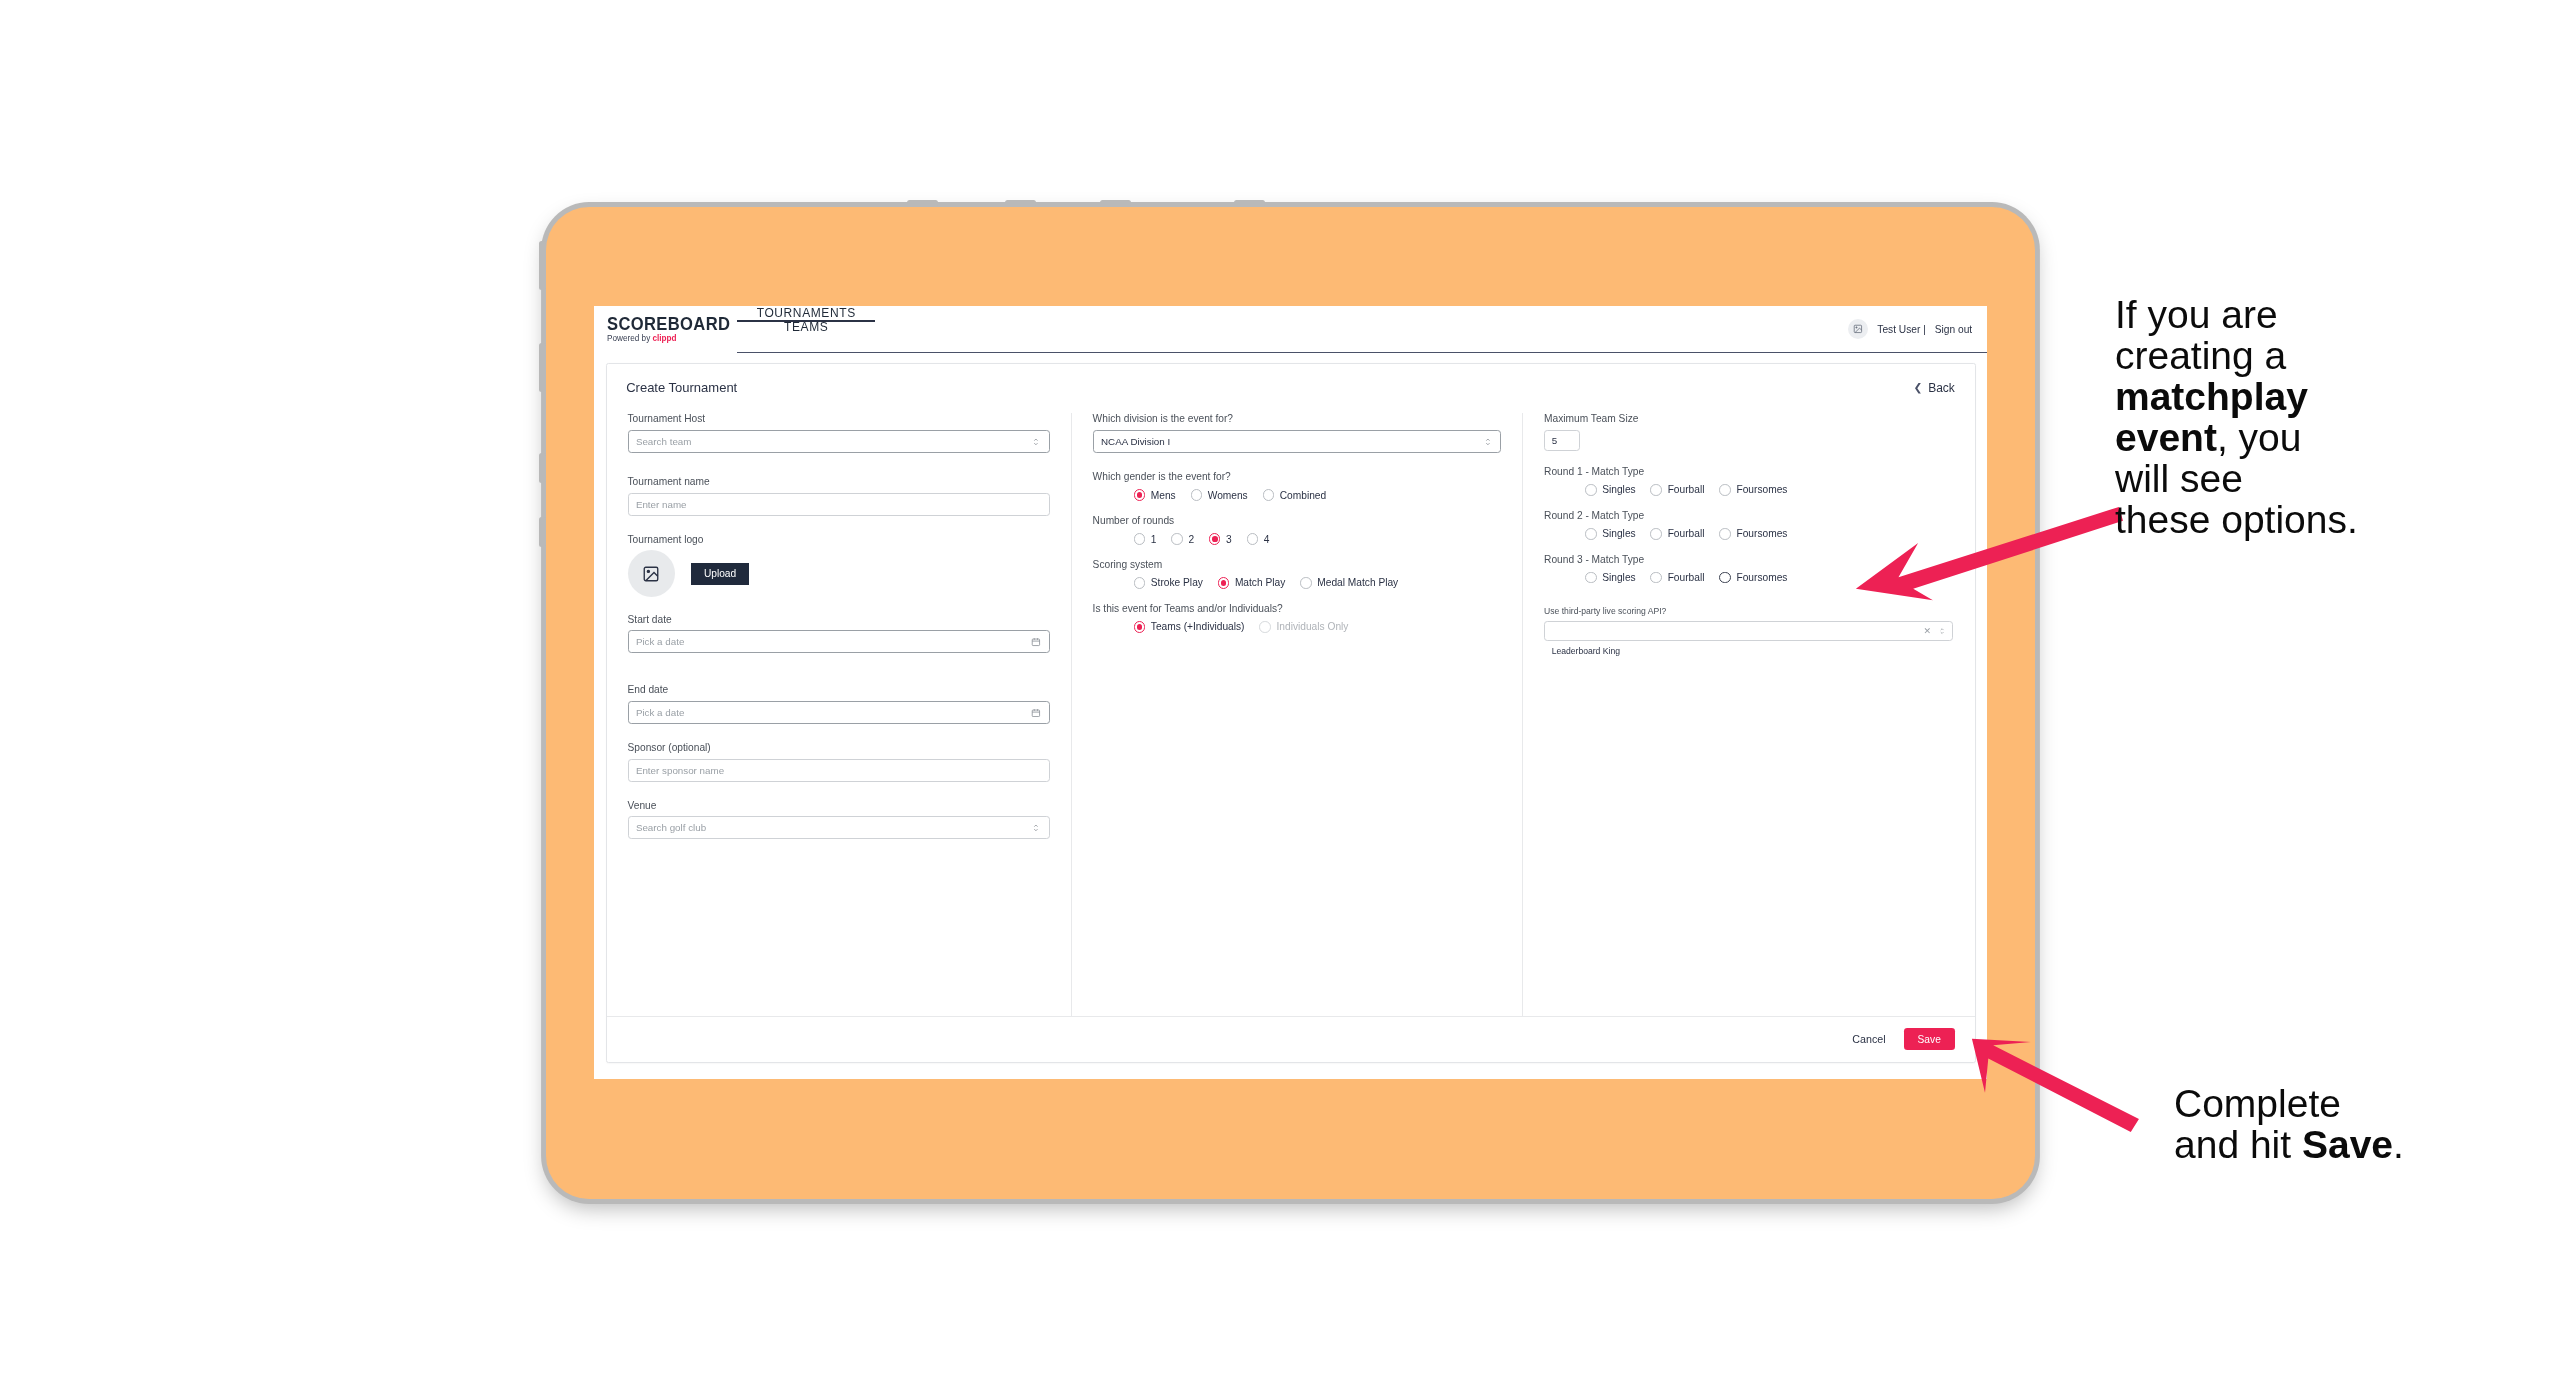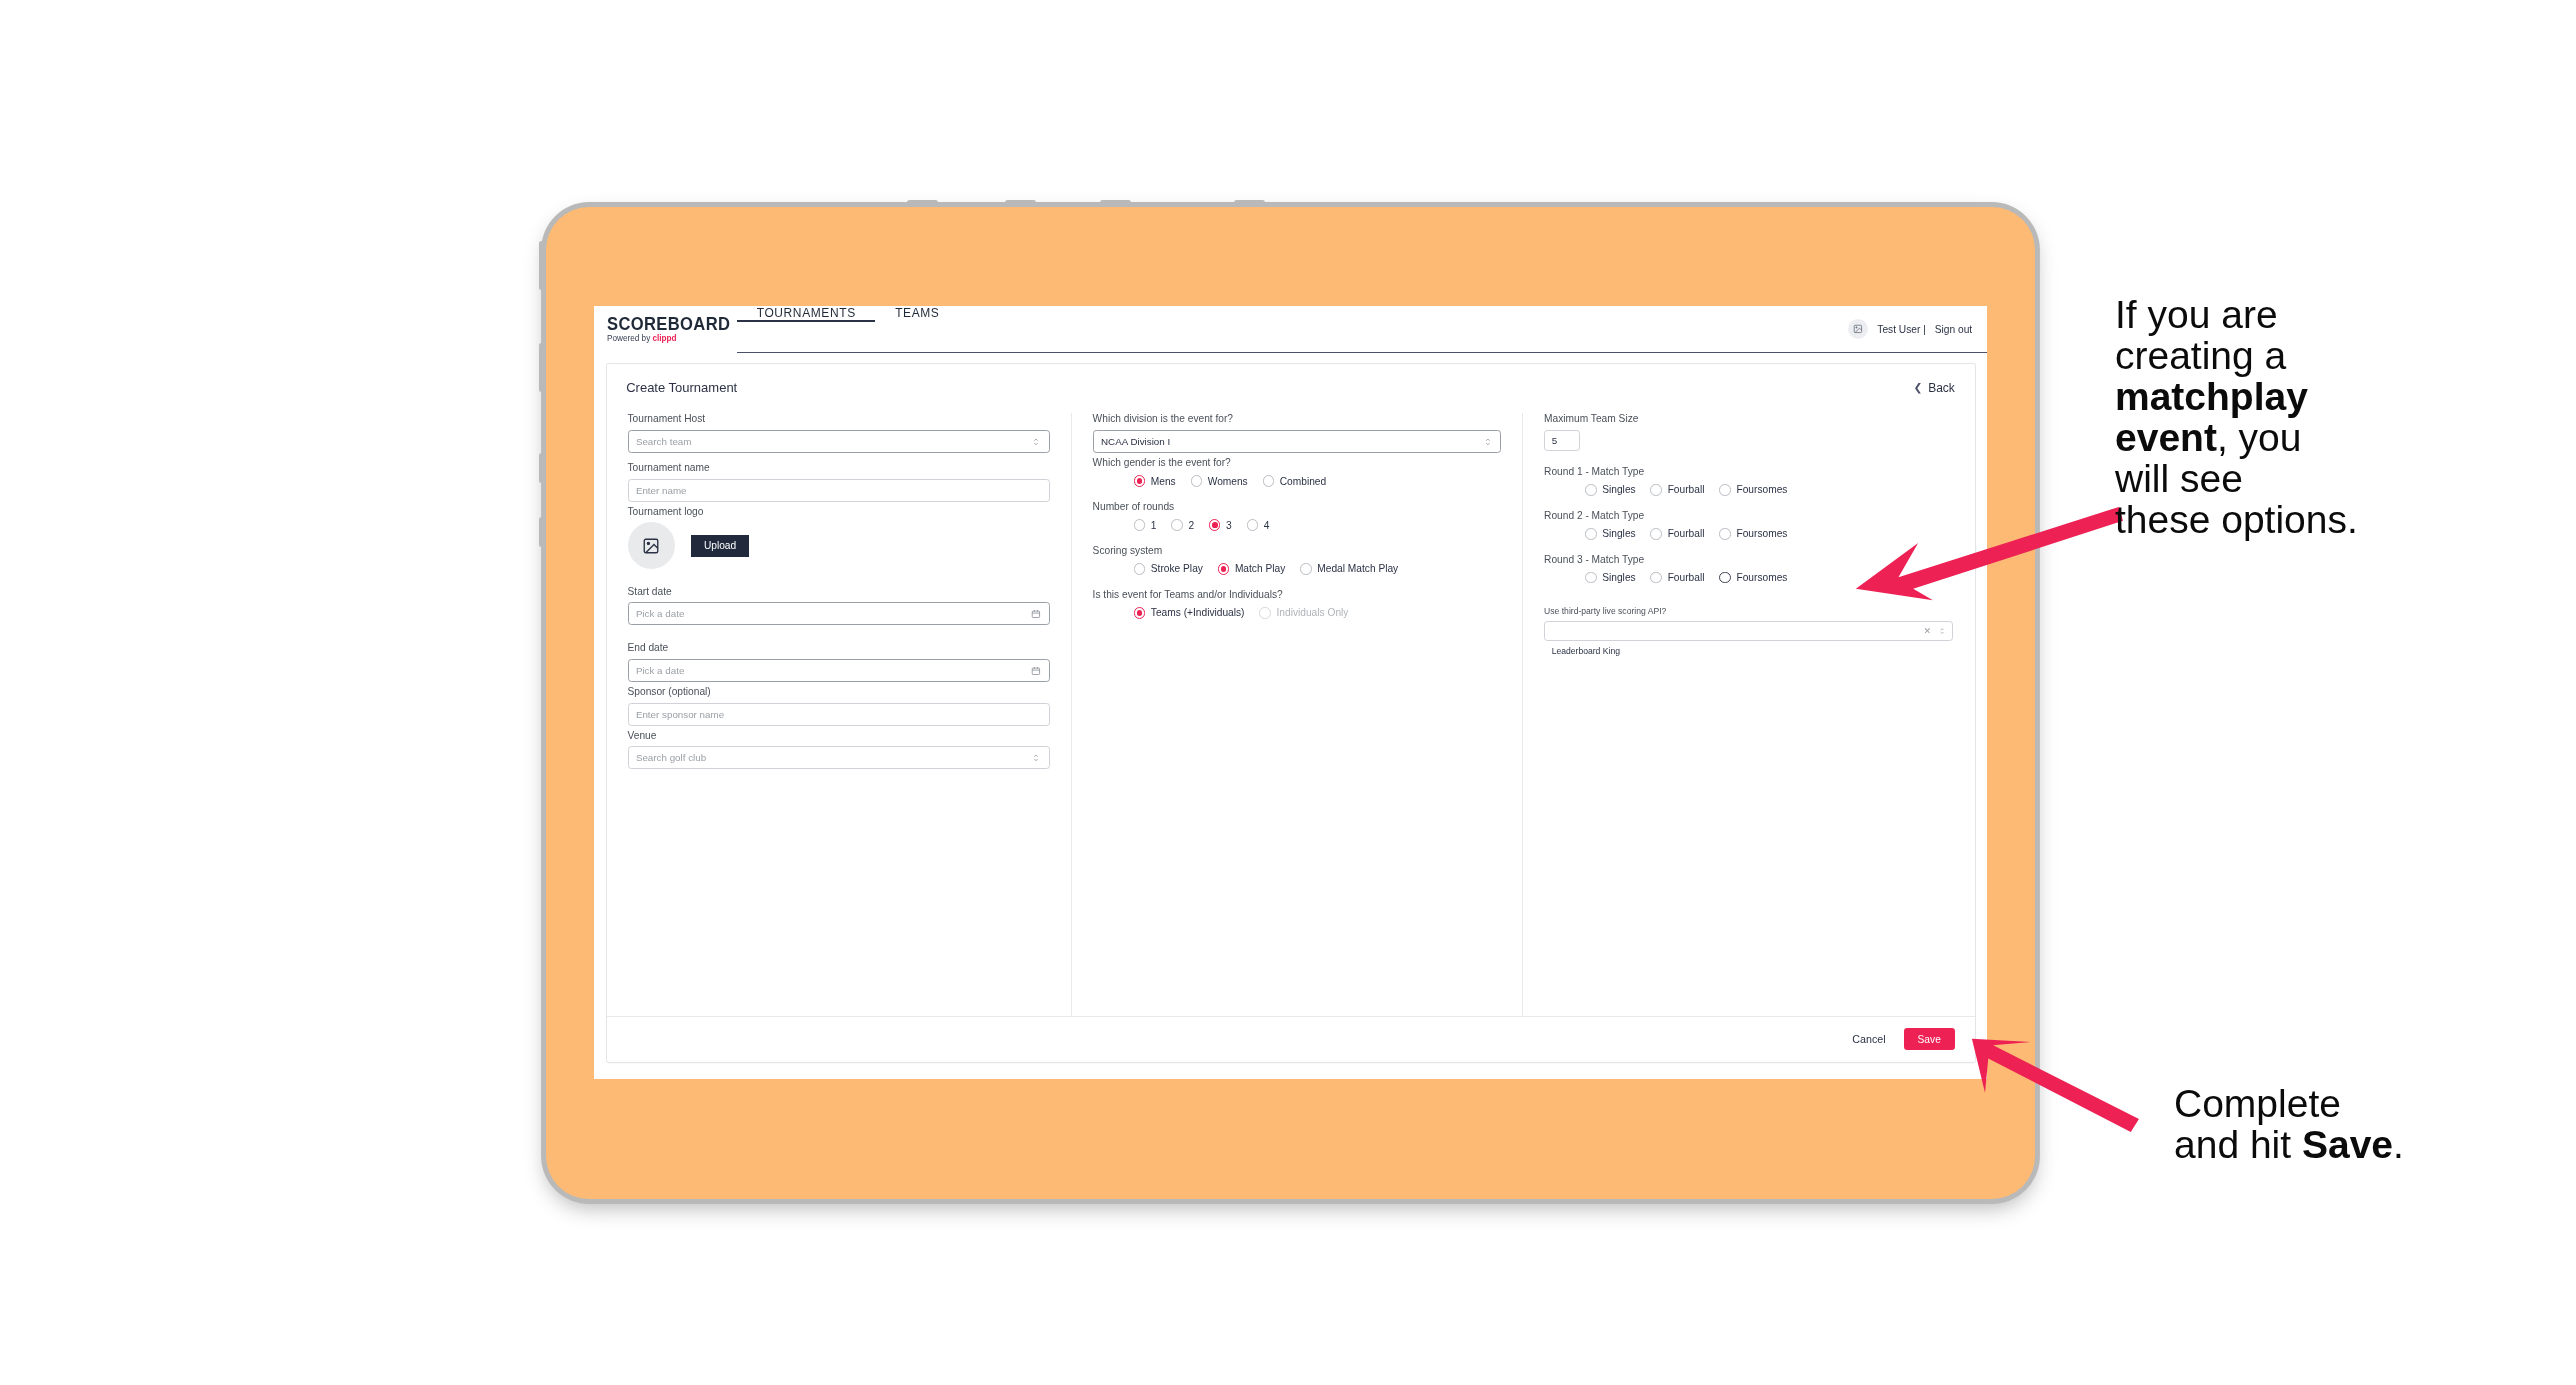--- a/index.html
+++ b/index.html
@@ -49,21 +49,21 @@
     background: #fff; position: relative; z-index:2; margin-bottom:-1.6px;
     border-bottom: 1.6px solid #fff;
   }
   .brand-main {
     font-size: 18px; font-weight: 700; letter-spacing: 0.4px;
     color: #1f2937; line-height: 1; font-stretch: condensed;
     transform: scaleX(.92); transform-origin: left center;
   }
   .brand-sub { font-size: 8.2px; color:#3a4154; margin-top: 2.5px; line-height:1; }
   .brand-sub .clippd { color:#ED2154; font-weight:700; }
-  .navtabs { display:flex; align-items:flex-start; }
+  .navtabs { display:flex; align-items:center;flex-direction:column; }
   .navtab {
     display:flex; align-items:center; padding: 0 19.7px;
     font-size: 12px; letter-spacing: 0.6px; color:#1f2937;
     cursor: pointer; position:relative; margin-bottom:-1.6px;
     border-bottom: 1.6px solid transparent;
   }
   .navtab.active { border-bottom: 2.5px solid #2b3245; font-weight:400; }
   .nav-right {
     margin-left:auto; display:flex; align-items:center; gap:9px;
     padding-right: 14.8px; font-size:10.2px; color:#2b3245;
@@ -104,21 +104,21 @@
   .col-1 { width: 34%; border-right:0.8px solid #e8e9eb; }
   .col-2 { width: 33%; border-right:0.8px solid #e8e9eb; }
   .col-3 { width: 33%; }
 
   
   .label { font-size:10.2px; color:#4a5059; margin-bottom:5.7px; display:block; }
   .field {
     height: 23px; border:0.8px solid #9aa0a6; border-radius:3.3px;
     display:flex; align-items:center; padding: 0 7.4px;
     font-size:9.8px; color:#9aa0a6; background:#fff;
-    margin-bottom: 4px; position:relative;
+    margin-bottom: 18px; position:relative;
   }
   .field.light { border-color:#cfd2d6; }
   .field.filled { color:#2b3245; border-color:#9aa0a6; }
   .field .val { flex:1; }
   .field .ph { flex:1; color:#9aa0a6; }
   .fld-ico { display:flex; align-items:center; color:#8b9096; }
   .fld-ico svg { width:9.8px; height:9.8px; }
   .spacer-6 { height:4.9px; }
 
   .row2 { display:flex; gap:13px;flex-direction:column; }

